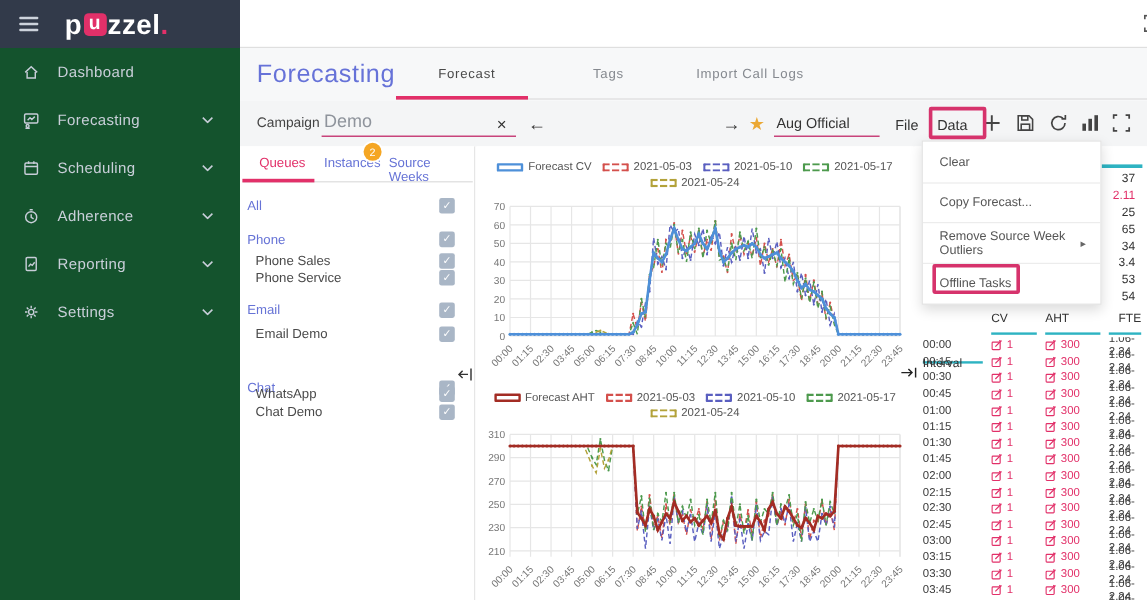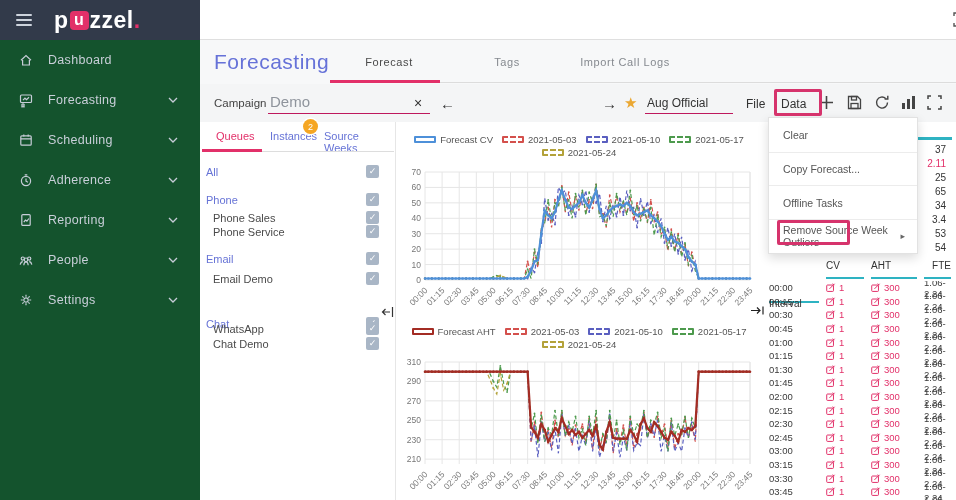--- a/index.html
+++ b/index.html
@@ -175,34 +175,20 @@
               <path d="M1 1l4 4 4-4"></path>
             </svg>
           </span>
         </div>
         <div class="sb-item">
           <svg width="16" height="16" viewBox="0 0 16 16" fill="none" stroke="#c7cdd8" stroke-width="1.2">
             <rect x="3.8" y="2.6" width="8.4" height="10.8" rx="1"></rect>
             <path d="M5.8 10.2l1.6-2.1 1.5 1 2-2.6"></path>
           </svg>
           <span class="sb-label">Reporting</span>
-          <span class="sb-chev">
-            <svg width="10" height="6" viewBox="0 0 10 6" fill="none" stroke="#c7cdd8" stroke-width="1.3">
-              <path d="M1 1l4 4 4-4"></path>
-            </svg>
-          </span>
-        </div>
-        <div class="sb-item">
-          <svg width="16" height="16" viewBox="0 0 16 16" fill="none" stroke="#c7cdd8" stroke-width="1.2">
-            <circle cx="4.8" cy="6.6" r="1.6"></circle>
-            <circle cx="11.2" cy="6.6" r="1.6"></circle>
-            <circle cx="8" cy="7.8" r="1.8"></circle>
-            <path d="M2.2 12.6c.5-2.1 1.8-3 2.6-3M13.8 12.6c-.5-2.1-1.8-3-2.6-3M5.8 13.2c.2-2.2 1.3-3.3 2.2-3.3s2 1.1 2.2 3.3"></path>
-          </svg>
-          <span class="sb-label">People</span>
           <span class="sb-chev">
             <svg width="10" height="6" viewBox="0 0 10 6" fill="none" stroke="#c7cdd8" stroke-width="1.3">
               <path d="M1 1l4 4 4-4"></path>
             </svg>
           </span>
         </div>
         <div class="sb-item">
           <svg width="16" height="16" viewBox="0 0 16 16" fill="none" stroke="#c7cdd8" stroke-width="1.2">
             <circle cx="8" cy="8" r="2.2"></circle>
             <path d="M8 2.8v2M8 11.2v2M2.8 8h2M11.2 8h2M4.3 4.3l1.4 1.4M10.3 10.3l1.4 1.4M11.7 4.3l-1.4 1.4M5.7 10.3l-1.4 1.4"></path>
@@ -1401,24 +1387,24 @@
   </div>
 
   <div id="data-dropdown">
       <div class="dd-item">
         <span>Clear</span>
       </div>
       <div class="dd-item">
         <span>Copy Forecast...</span>
       </div>
       <div class="dd-item">
-        <span>Offline Tasks</span>
-      </div>
-      <div class="dd-item">
         <span>Remove Source Week Outliers</span>
         <span class="dd-arrow">▸</span>
       </div>
+      <div class="dd-item">
+        <span>Offline Tasks</span>
+      </div>
     </div>
 
   <div id="annot-data" class="annot"></div>
   <div id="annot-offline" class="annot"></div>
 
 </div>
 
 </body></html>

